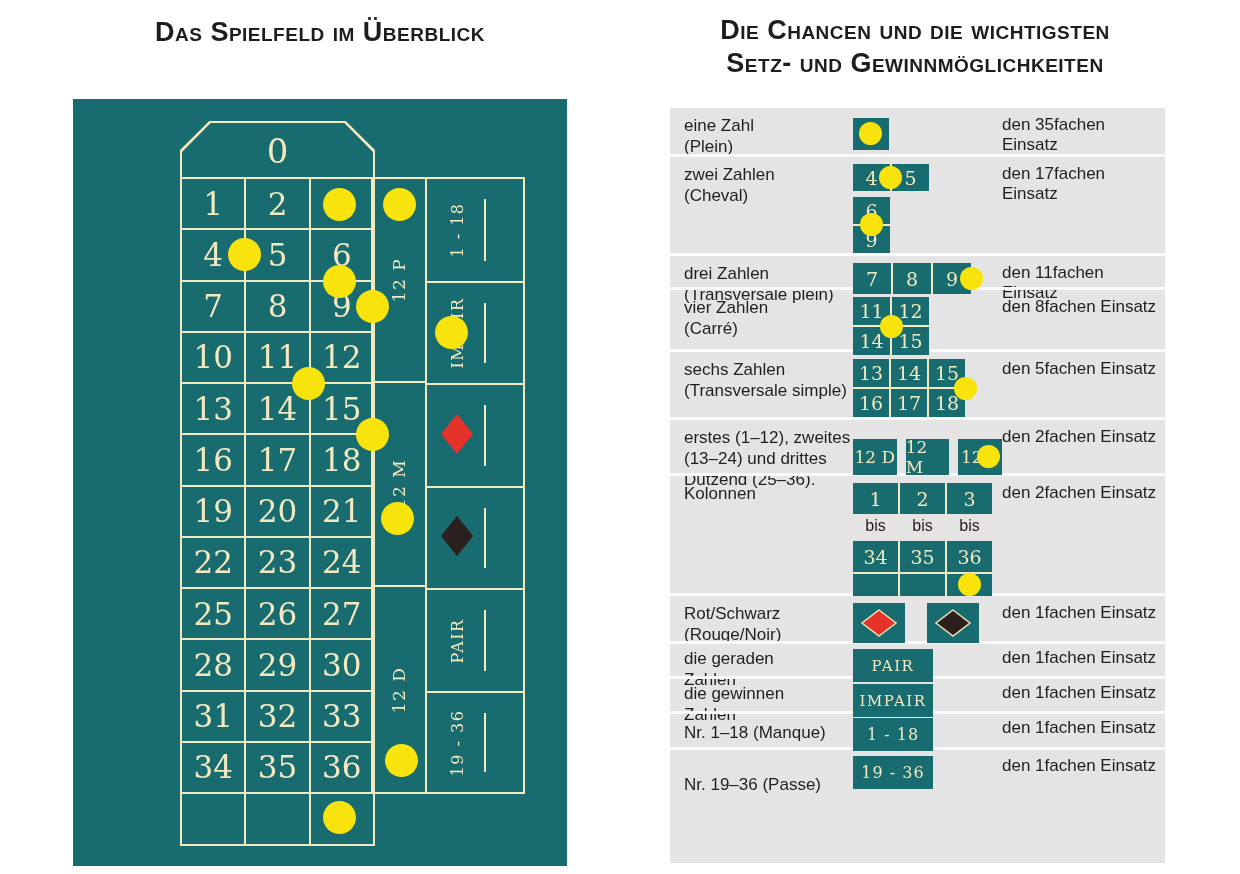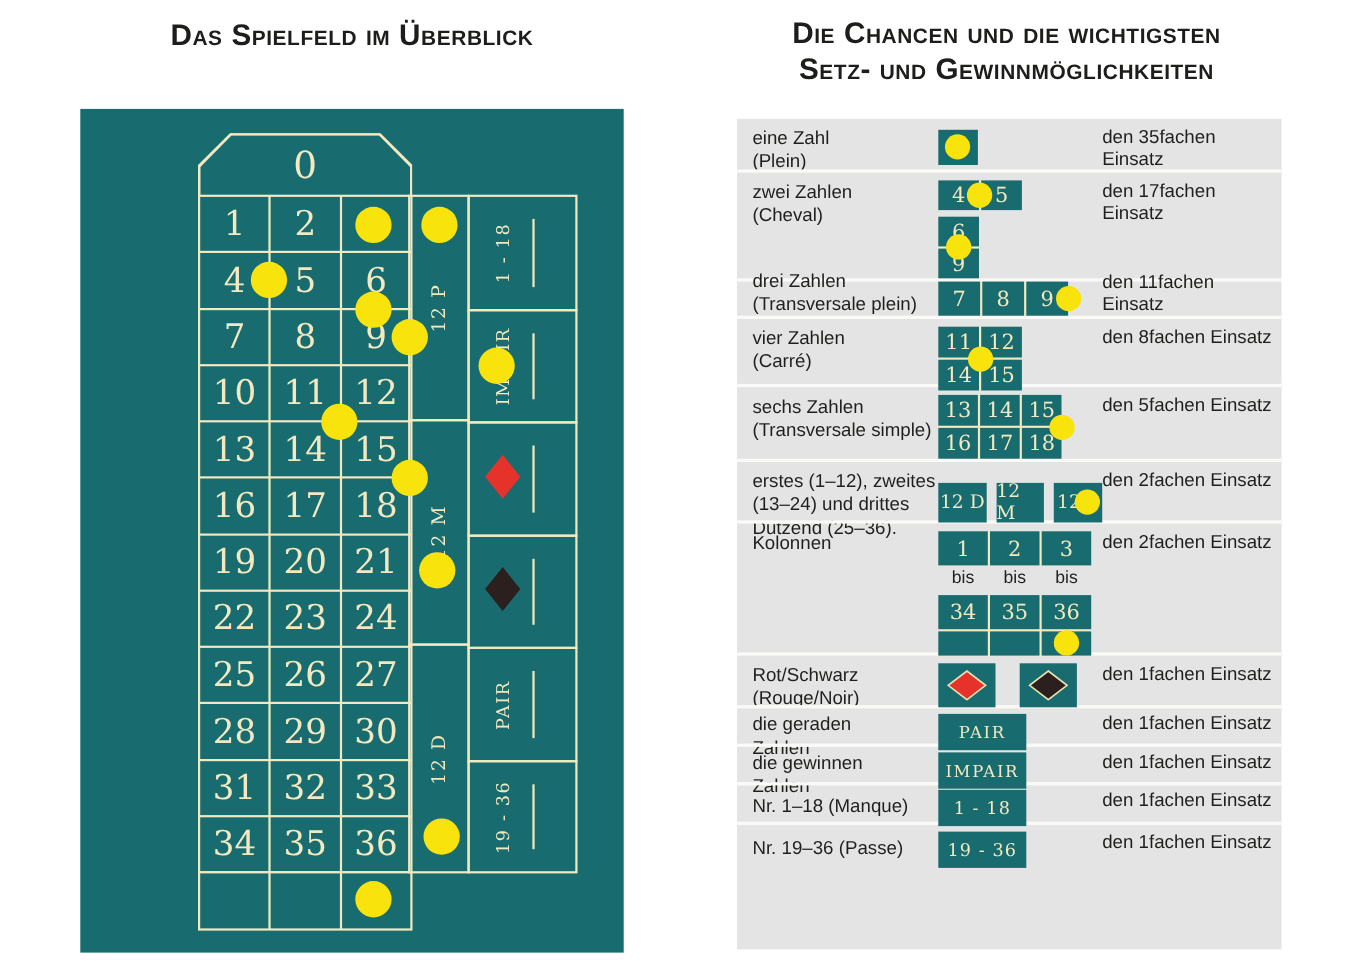--- a/index.html
+++ b/index.html
@@ -221,21 +221,21 @@
         </div>
         <div class="mgrid" style="grid-template-columns:37px;grid-template-rows:27px 27px;margin-top:6px;">
           <div class="mcell">6</div>
           <div class="mcell">9</div>
           <div class="pchip" style="left:7px;top:16px;"></div>
         </div>
       </div>
       <div class="c3">den 17fachen Einsatz</div>
     </div>
 
-    <div class="prow sep" style="height:34px;align-items:flex-end;">
+    <div class="prow sep" style="height:34px;">
       <div class="c1">drei Zahlen
 (Transversale plein)</div>
       <div class="c2">
         <div class="mgrid" style="grid-template-columns:38px 38px 38px;grid-template-rows:31px;">
           <div class="mcell">7</div>
           <div class="mcell">8</div>
           <div class="mcell">9</div>
           <div class="pchip" style="left:107px;top:4px;"></div>
         </div>
       </div>
@@ -357,21 +357,21 @@
 
     <div class="prow sep" style="height:36px;">
       <div class="c1" style="padding-top:8px;">Nr. 1–18 (Manque)</div>
       <div class="c2" style="padding-top:4px;">
         <div class="tealbox rangebox">1 - 18</div>
       </div>
       <div class="c3" style="padding-top:4px;">den 1fachen Einsatz</div>
     </div>
 
     <div class="prow sep" style="height:51px;">
-      <div class="c1" style="padding-top:10px;">Nr. 19–36 (Passe)</div>
+      <div class="c1" style="padding-top:24px;">Nr. 19–36 (Passe)</div>
       <div class="c2" style="padding-top:6px;">
         <div class="tealbox rangebox">19 - 36</div>
       </div>
       <div class="c3" style="padding-top:6px;">den 1fachen Einsatz</div>
     </div>
 
   </div>
 </div>
 
 </body></html>

